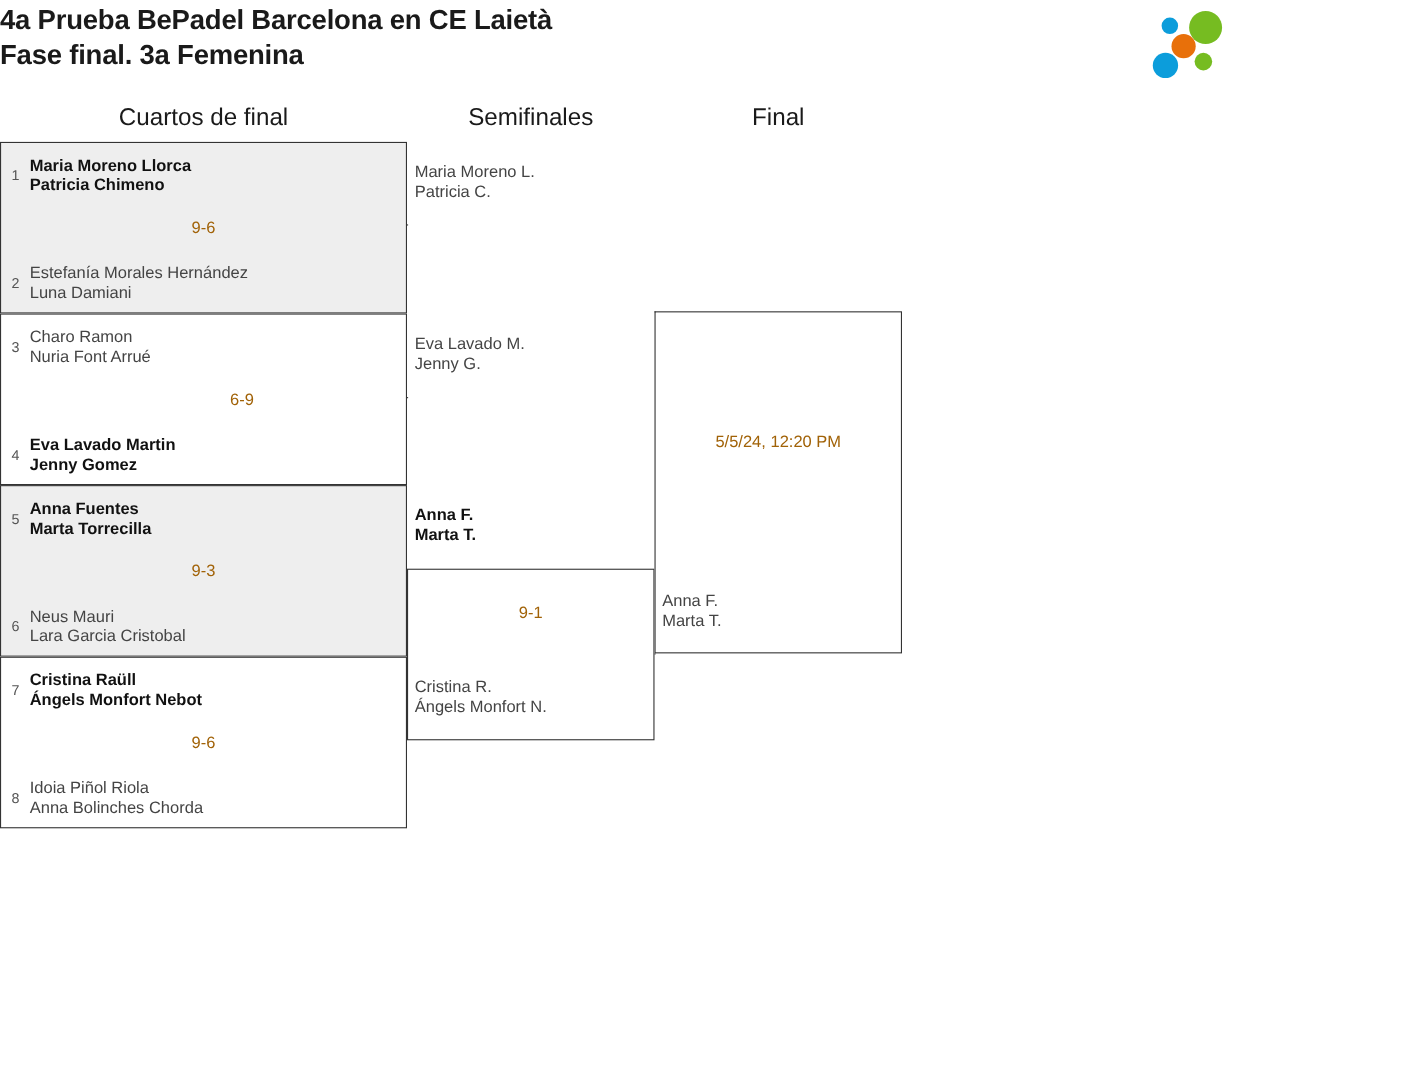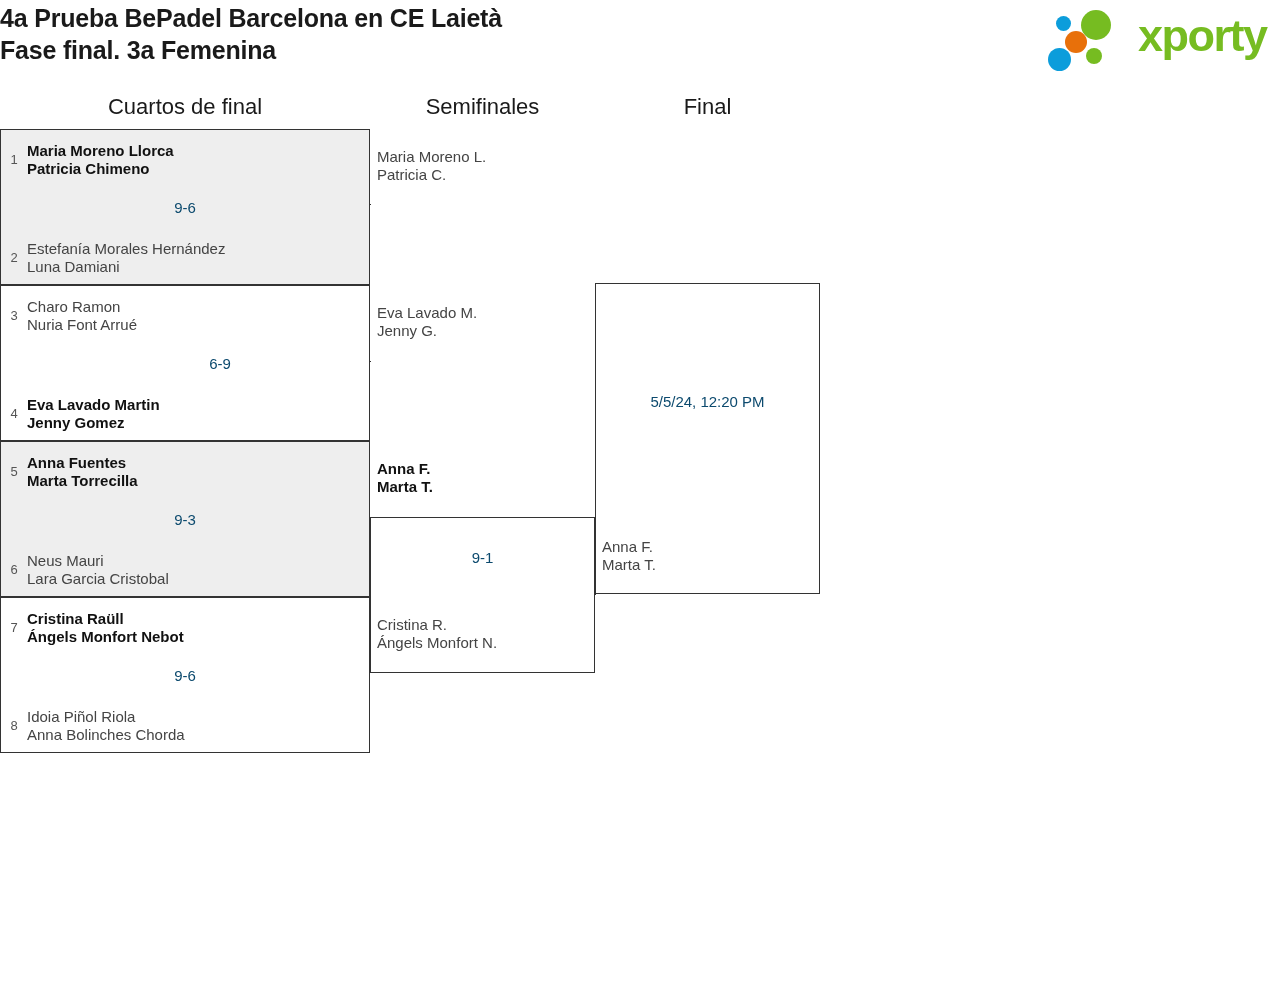--- a/index.html
+++ b/index.html
@@ -114,21 +114,21 @@
   .match.r1 .players { left: 26px; }
   .slot.winner .players { color: #111111; font-weight: bold; }
 
   .match-info {
     position: absolute;
     left: 0;
     width: 100%;
     text-align: center;
     font-size: 15px;
     line-height: 18px;
-    color: #0c4a6e;
+    color: #a16207;
   }
 
   
   .connector {
     position: absolute;
     background: #333333;
   }
 </style>
 </head>
 <body>
@@ -136,21 +136,20 @@
 <div id="header">
   <div id="tournament-title">4a Prueba BePadel Barcelona en CE Laietà
 Fase final. 3a Femenina</div>
 
   <div id="brand-logo">
     <span class="dot" style="left:10px; top:8px; width:15px; height:15px; background:#0c9ddb;"></span>
     <span class="dot" style="left:35px; top:2px; width:30px; height:30px; background:#76bc21;"></span>
     <span class="dot" style="left:19px; top:23px; width:22px; height:22px; background:#e8700a;"></span>
     <span class="dot" style="left:2px; top:40px; width:23px; height:23px; background:#0c9ddb;"></span>
     <span class="dot" style="left:40px; top:40px; width:16px; height:16px; background:#76bc21;"></span>
-    <span id="logo-wordmark" style="color:#76bc21;">xporty</span>
   </div>
 </div>
 
 <div class="round-header" id="round-header-0">Cuartos de final</div>
 <div class="round-header" id="round-header-1">Semifinales</div>
 <div class="round-header" id="round-header-2">Final</div>
 
 <div id="bracket">
 
   <div class="match r1 shaded" style="left:0px; top:129px; width:370px; height:156px;">

